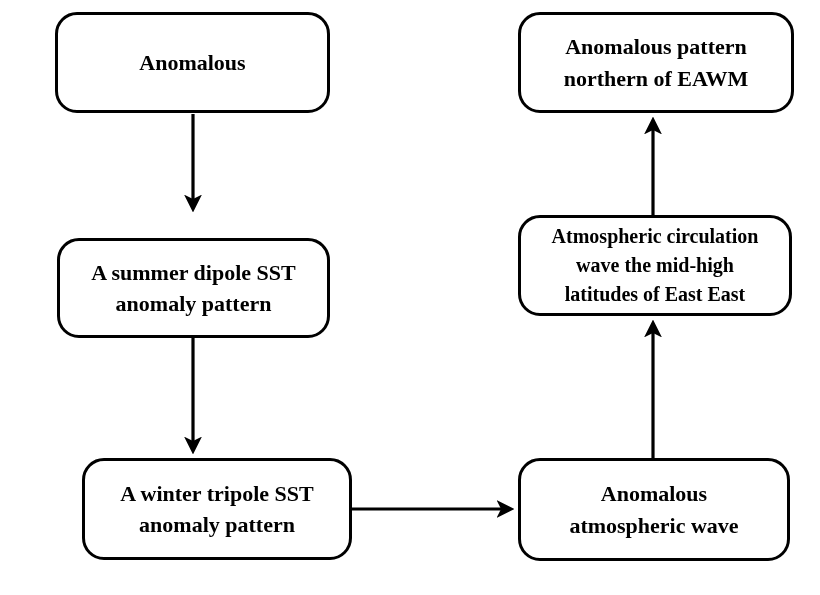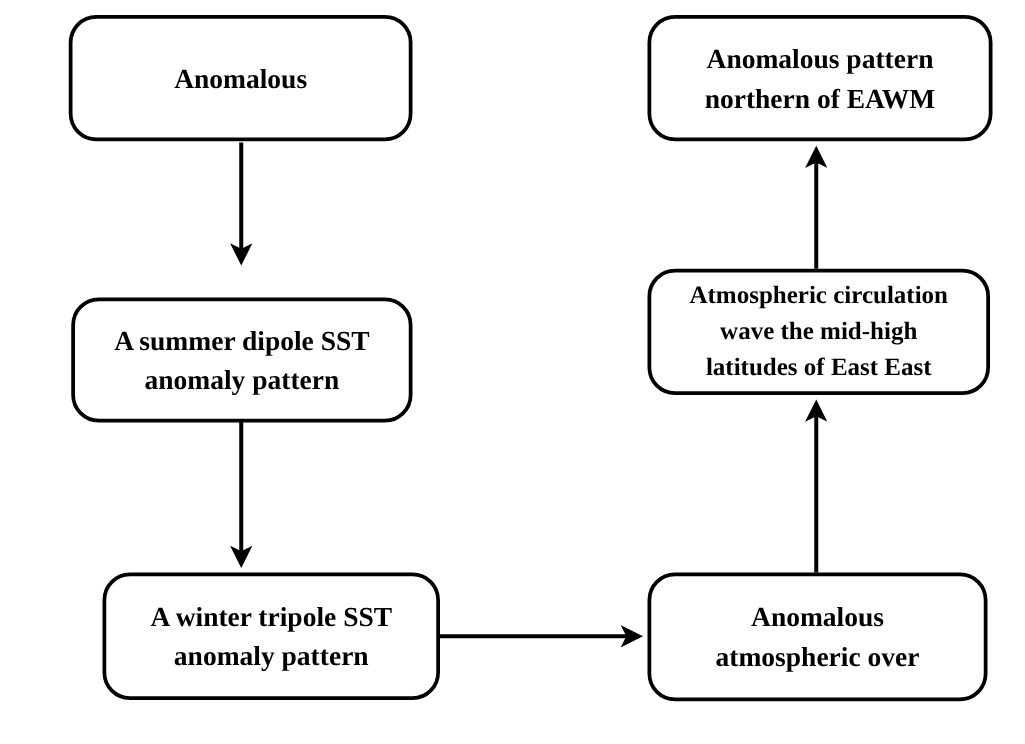--- a/index.html
+++ b/index.html
@@ -105,17 +105,17 @@
     <div>
       <span class="ln">Atmospheric circulation</span>
       <span class="ln">wave the mid-high</span>
       <span class="ln">latitudes of East East</span>
     </div>
   </div>
 
   <div class="node" id="node-wave">
     <div>
       <span class="ln">Anomalous</span>
-      <span class="ln">atmospheric over</span>
+      <span class="ln">atmospheric wave</span>
     </div>
   </div>
 
 </div>
 
 </body></html>

